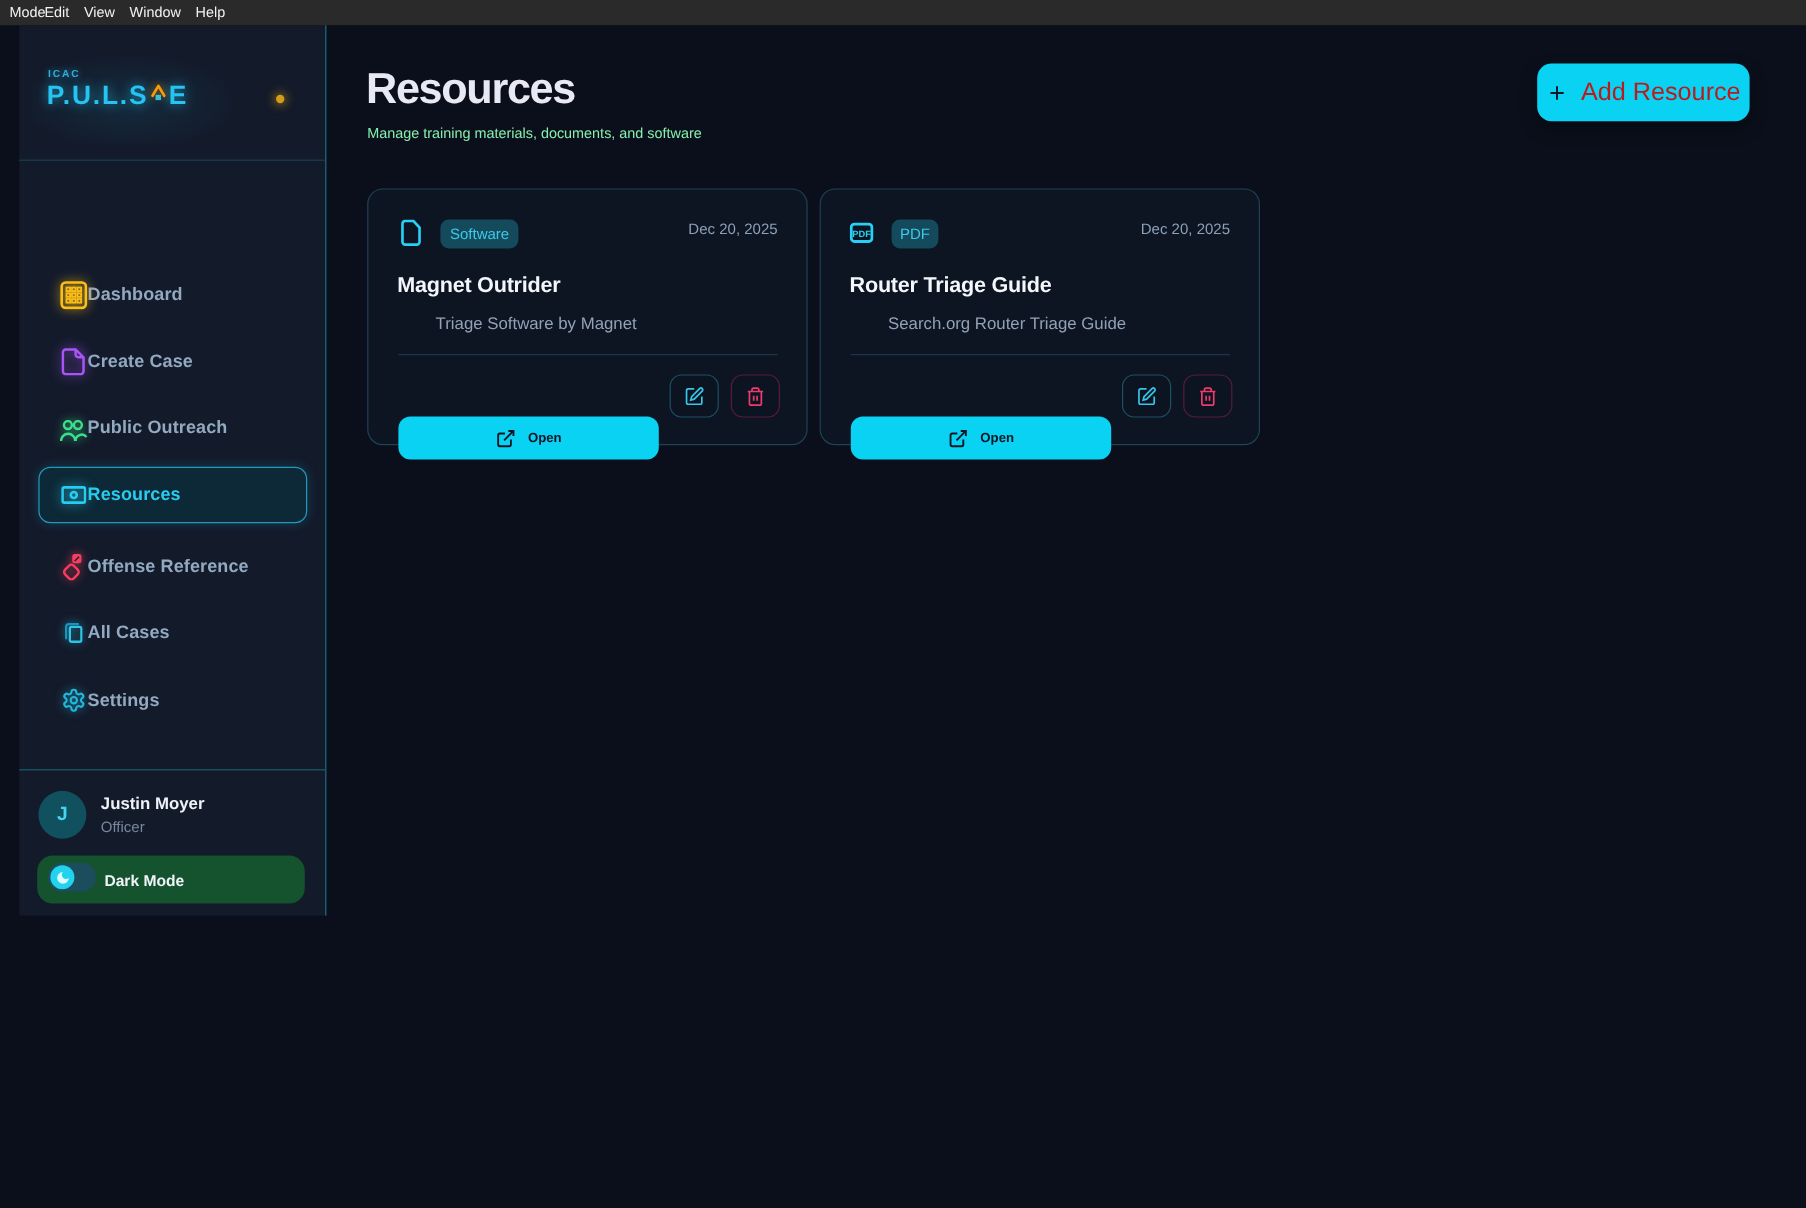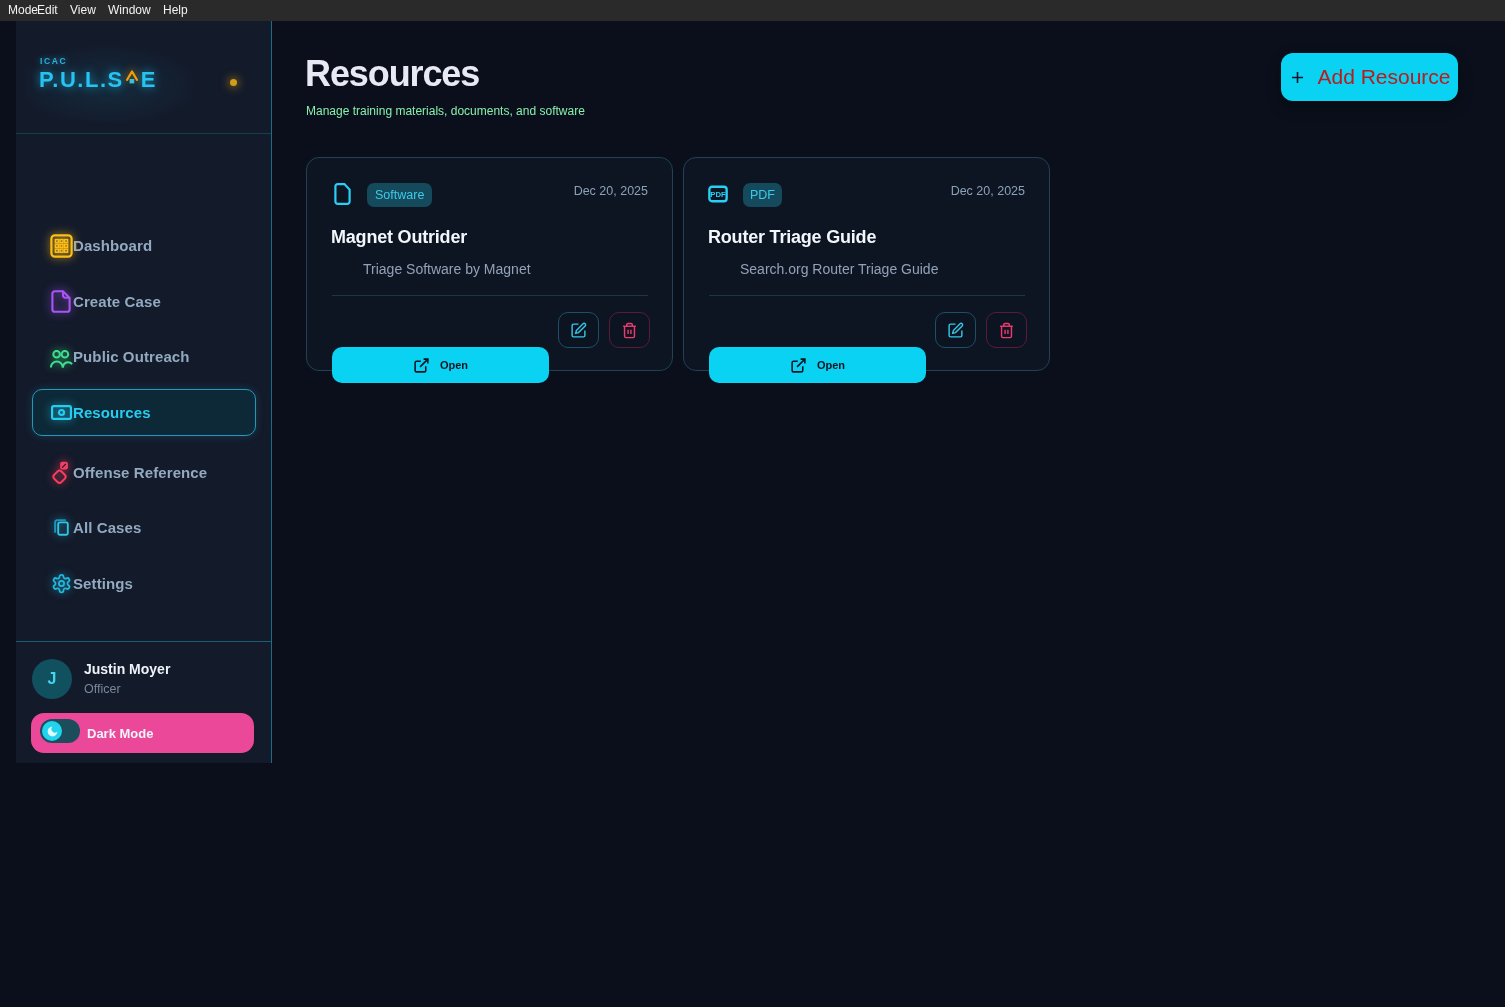--- a/index.html
+++ b/index.html
@@ -41,21 +41,21 @@
   .nav-item.active .ic { margin-left:16px; }
   
   .user-sec { position:absolute; left:0; bottom:0; width:100%; height:122px;
     border-top:1px solid #1a5d70; }
   .avatar { position:absolute; left:16px; top:17px; width:40px; height:40px; border-radius:50%;
     background:#10505f; color:#44d5ef; font-weight:bold; font-size:16px;
     display:flex; align-items:center; justify-content:center; }
   .uname { position:absolute; left:68px; top:19px; font-size:14px; font-weight:bold; color:#eef3f8; }
   .urole { position:absolute; left:68px; top:40px; font-size:12.5px; color:#77879d; }
   .dmpill { position:absolute; left:15px; top:71px; width:223px; height:40px; border-radius:13px;
-    background:#ec4899; }
+    background:#14532d; }
   .toggle { position:absolute; left:9px; top:6px; width:40px; height:24px; border-radius:12px;
     background:#1c4d5c; }
   .knob { position:absolute; left:2px; top:2px; width:20px; height:20px; border-radius:50%;
     background:#22d3ee; display:flex; align-items:center; justify-content:center; }
   .dmlbl { position:absolute; left:56px; top:13px; font-size:13px; font-weight:bold; color:#f1f5f9; }
   
   .main { position:absolute; left:257px; top:21px; width:1248px; height:986px; background:#0a0f1b; }
   h1.title { position:absolute; left:48px; top:32px; font-size:36px; font-weight:bold; color:#e9e9f4;
     letter-spacing:-1.1px; }
   .subtitle { position:absolute; left:49px; top:83px; font-size:12px; color:#86efac; }

